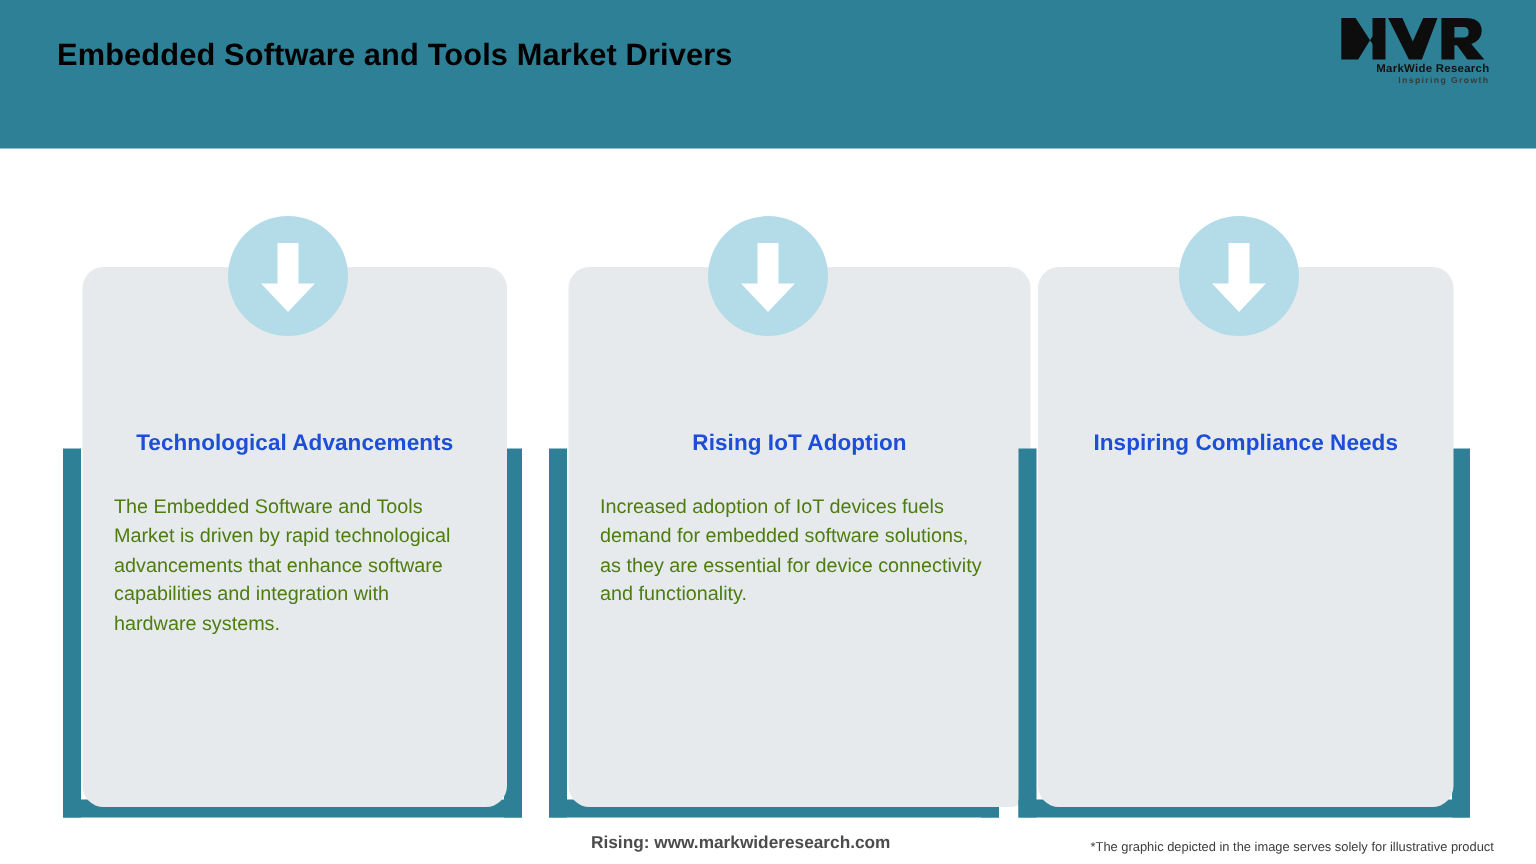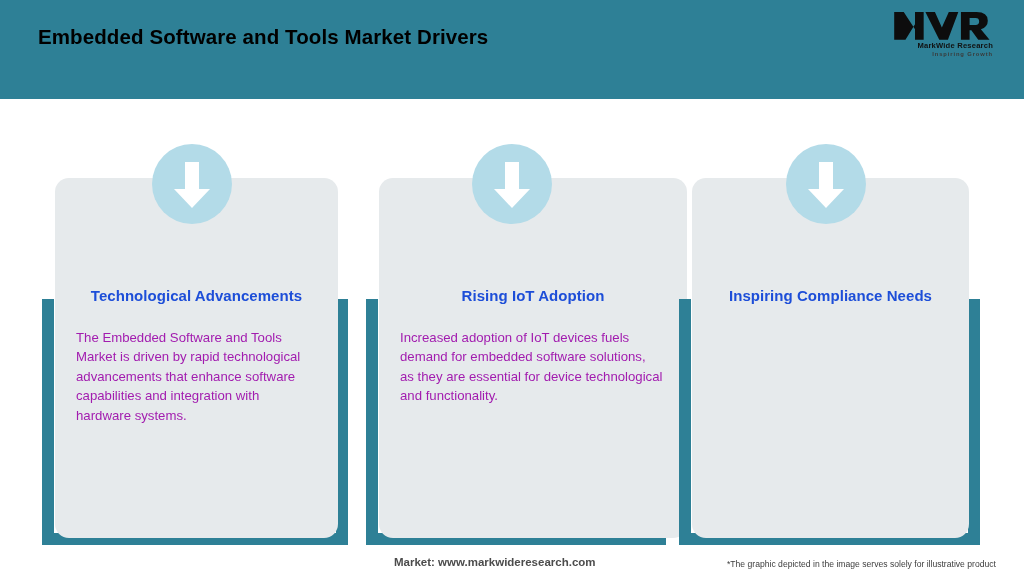--- a/index.html
+++ b/index.html
@@ -123,21 +123,21 @@
     margin-top: 36px;
   }
 
   .card-body {
     position: absolute;
     left: 21px;
     right: 24px;
     top: 150px;
     font-size: 13.2px;
     line-height: 19.4px;
-    color: #a21caf;
+    color: #4d7c0f;
     text-align: left;
   }
 
   
   .badge {
     position: absolute;
     left: 110px;
     top: 45px;
     width: 80px;
     height: 80px;
@@ -196,21 +196,21 @@
       <svg width="80" height="80" viewBox="0 0 80 80">
         <path d="M33 18 L47 18 L47 45 L58 45 L40 64 L22 45 L33 45 Z" fill="#ffffff"></path>
       </svg>
     </div>
   </div>
 
   <div class="card-group g2">
     <div class="frame"></div>
     <div class="panel">
       <div class="card-title">Rising IoT Adoption</div>
-      <div class="card-body">Increased adoption of IoT devices fuels demand for embedded software solutions, as they are essential for device technological and functionality.</div>
+      <div class="card-body">Increased adoption of IoT devices fuels demand for embedded software solutions, as they are essential for device connectivity and functionality.</div>
     </div>
     <div class="badge">
       <svg width="80" height="80" viewBox="0 0 80 80">
         <path d="M33 18 L47 18 L47 45 L58 45 L40 64 L22 45 L33 45 Z" fill="#ffffff"></path>
       </svg>
     </div>
   </div>
 
   <div class="card-group g3">
     <div class="frame"></div>
@@ -219,14 +219,14 @@
     </div>
     <div class="badge">
       <svg width="80" height="80" viewBox="0 0 80 80">
         <path d="M33 18 L47 18 L47 45 L58 45 L40 64 L22 45 L33 45 Z" fill="#ffffff"></path>
       </svg>
     </div>
   </div>
 
 </div>
 
-<div class="source-note">Market: www.markwideresearch.com</div>
+<div class="source-note">Rising: www.markwideresearch.com</div>
 <div class="disclaimer">*The graphic depicted in the image serves solely for illustrative product</div>
 
 </body></html>

